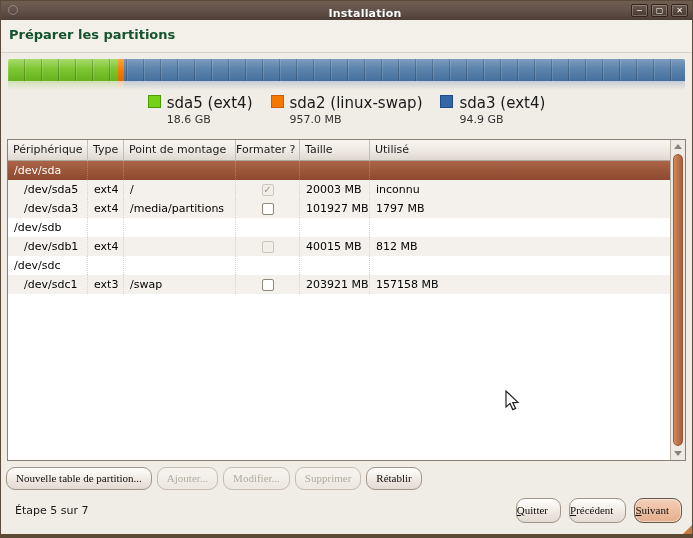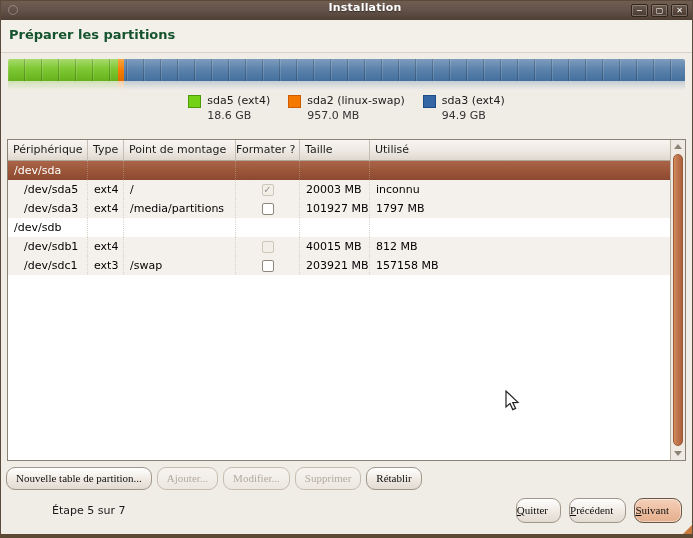--- a/index.html
+++ b/index.html
@@ -12,21 +12,21 @@
     border:1px solid #5a4a3c;
     border-bottom:4px solid #5c4a34;
     display:flex; flex-direction:column;
     overflow:hidden;
   }
 
   
   .titlebar {
     height:19px; flex:0 0 19px;
     background:linear-gradient(180deg,#705e52 0%,#64534a 45%,#503f35 100%);
-    display:flex; align-items:flex-start; position:relative;padding-left:37px;
+    display:flex; align-items:flex-end; position:relative;padding-left:37px;
   }
   .win-icon {
     position:absolute; left:7px; top:4px; width:10px; height:10px;
     border-radius:50%; border:1px solid rgba(255,255,255,0.28);
   }
   .title-text {
     flex:1; text-align:center; color:#ffffff; font-size:11px; font-weight:bold;
     text-shadow:0 1px 1px rgba(0,0,0,0.45); letter-spacing:0.2px;
   }
   .win-controls { position:absolute; right:4px; top:3px; display:flex; gap:3px; }
@@ -64,21 +64,21 @@
   .pbar-reflect .seg-green { background:#9ccf63; }
   .pbar-reflect .seg-orange{ background:#f59b3f; }
   .pbar-reflect .seg-blue  { background:#7796b6; }
 
   .legend { display:flex; justify-content:center; gap:18px; margin-top:3px; }
   .legend-item { display:grid; grid-template-columns:13px auto; column-gap:6px; row-gap:1px; }
   .legend-swatch { width:13px; height:13px; margin-top:1px; }
   .sw-green { background:#73d216; border:1px solid #4e9a06; }
   .sw-orange{ background:#f57900; border:1px solid #ce5c00; }
   .sw-blue  { background:#3465a4; border:1px solid #204a87; }
-  .legend-label { font-size:11px; color:#1a1a1a; grid-column:2; }
+  .legend-label { font-size:15px; color:#1a1a1a; grid-column:2; }
   .legend-size  { font-size:11px; color:#333; grid-column:2; }
 
   
   .tablebox {
     margin:8px 6px 0 6px; height:322px; position:relative;
     border:1px solid #8a8174; background:#ffffff;
   }
   .tbl-content { margin-right:15px; }
   .thead { display:flex; height:21px; }
   .th {
@@ -136,21 +136,21 @@
   .btn.disabled {
     color:#b2aba1; border-color:#c6bdb0;
     background:linear-gradient(180deg,#f7f4f0,#ece7e0);
   }
   .actions { display:flex; gap:5px; margin:6px 5px 0 5px; }
 
   .spacer { flex:1; }
 
   
   .footer { display:flex; align-items:center; padding:0 10px 8px 14px; height:40px; }
-  .step-label { font-size:11px; color:#1a1a1a;margin-left:37px; }
+  .step-label { font-size:11px; color:#1a1a1a; }
   .footer-buttons { margin-left:auto; display:flex; gap:8px; }
   .footer .btn { padding:5px 12px 6px 0; }
   .btn.suggested {
     background:linear-gradient(180deg,#f4d0ba 0%,#ecbd9f 55%,#e3ad8c 100%);
     border:1px solid #6b5744;
     box-shadow:inset 0 0 0 1px rgba(255,255,255,0.45);
   }
   .mn { text-decoration:underline; }
 
   
@@ -267,20 +267,28 @@
         <div class="td c-dev child">/dev/sdb1</div>
         <div class="td c-type">ext4</div>
         <div class="td c-mount"></div>
         <div class="td c-fmt">
             <span class="cb dis"></span>
           </div>
         <div class="td c-size">40015 MB</div>
         <div class="td c-used">812 MB</div>
       </div>
 
+      <div class="tr">
+        <div class="td c-dev">/dev/sdc</div>
+        <div class="td c-type"></div>
+          <div class="td c-mount"></div>
+        <div class="td c-fmt"></div>
+          <div class="td c-size"></div>
+          <div class="td c-used"></div>
+      </div>
 
       <div class="tr stripe">
         <div class="td c-dev child">/dev/sdc1</div>
         <div class="td c-type">ext3</div>
         <div class="td c-mount">/swap</div>
         <div class="td c-fmt">
             <span class="cb"></span>
           </div>
         <div class="td c-size">203921 MB</div>
         <div class="td c-used">157158 MB</div>

